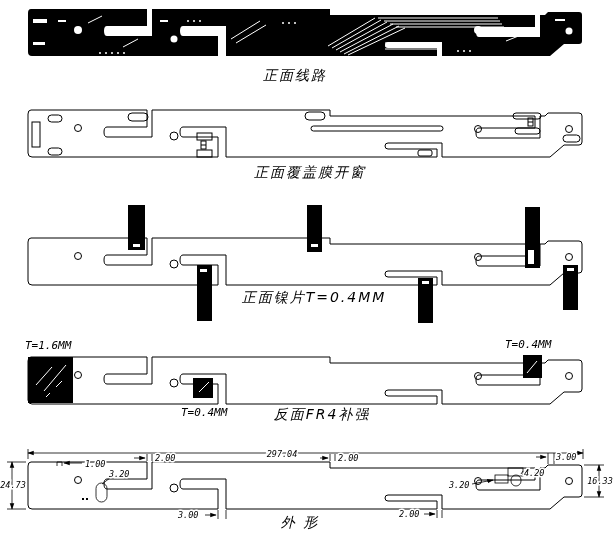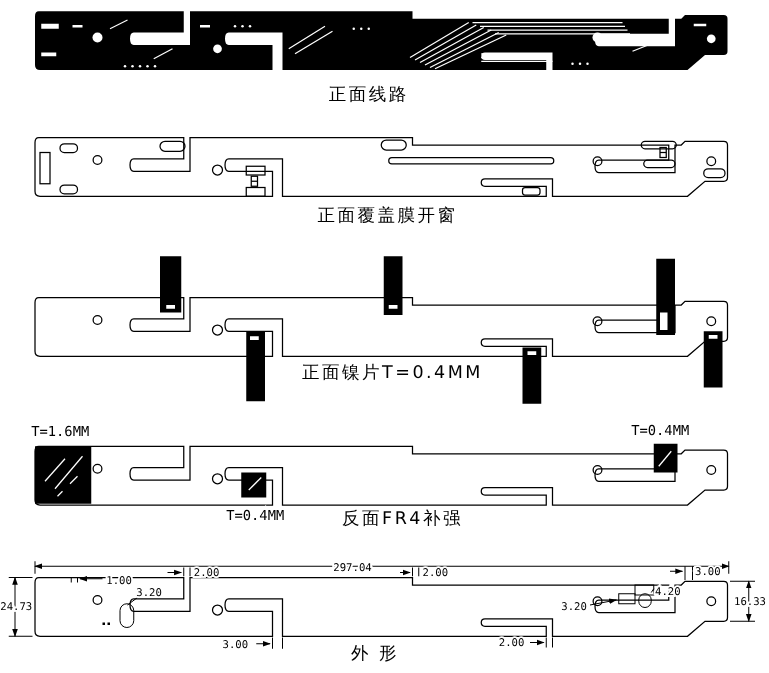--- a/index.html
+++ b/index.html
@@ -1,16 +1,16 @@
 <!DOCTYPE html>
 <html><head>
 <meta charset="utf-8">
 <style>
   html,body{margin:0;padding:0;background:#ffffff;}
-  #page{position:relative;width:615px;height:538px;background:#ffffff;overflow:hidden;}
+  #page{position:relative;width:615px;height:538px;background:#ffffff;overflow:hidden;font-style:italic;}
   svg{display:block;}
   .ol{fill:none;stroke:#000;stroke-width:1;}
   .blk{fill:#000;stroke:none;}
   .wl{stroke:#fff;stroke-width:1;fill:none;}
   .thin{fill:none;stroke:#000;stroke-width:0.8;}
   .dimline{stroke:#000;stroke-width:0.8;fill:none;}
   text{font-family:"DejaVu Sans Mono","Liberation Mono",monospace;fill:#000;}
   .cjk{font-family:"DejaVu Sans","Liberation Sans",sans-serif;font-size:14px;letter-spacing:2px;}
   .dim{font-size:8.5px;paint-order:stroke;stroke:#fff;stroke-width:3px;}
   .thk{font-size:11px;paint-order:stroke;stroke:#fff;stroke-width:3px;}

